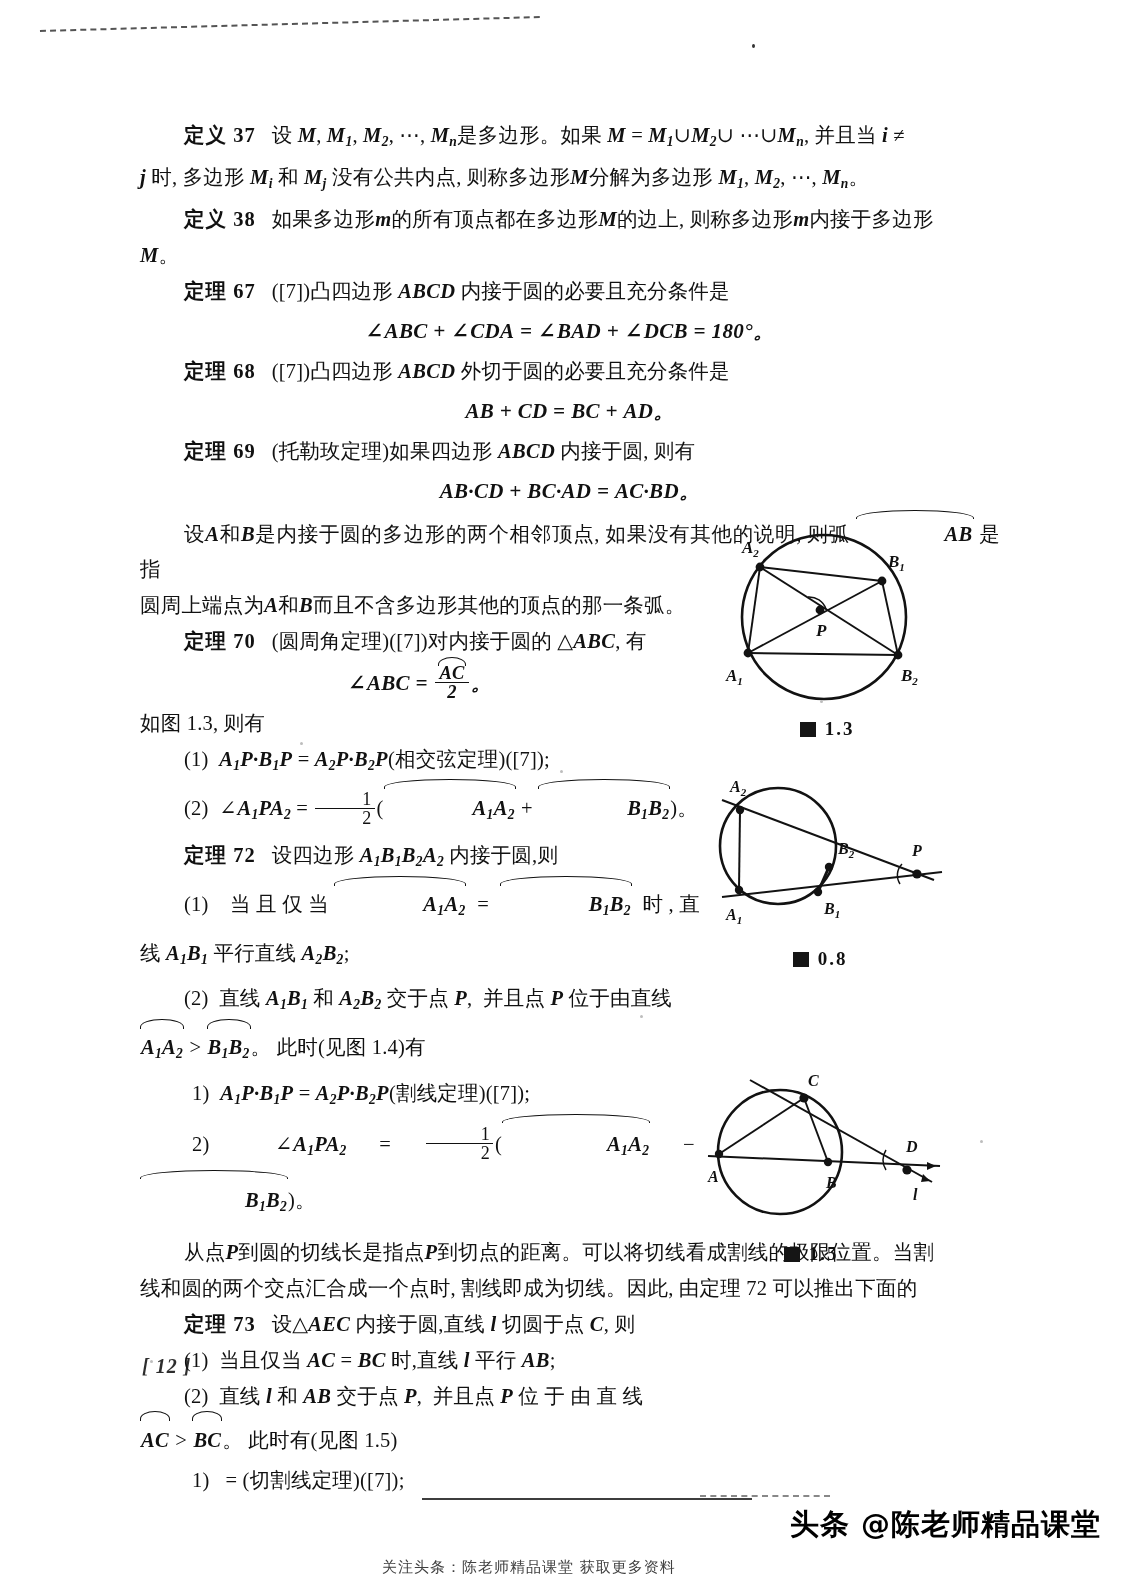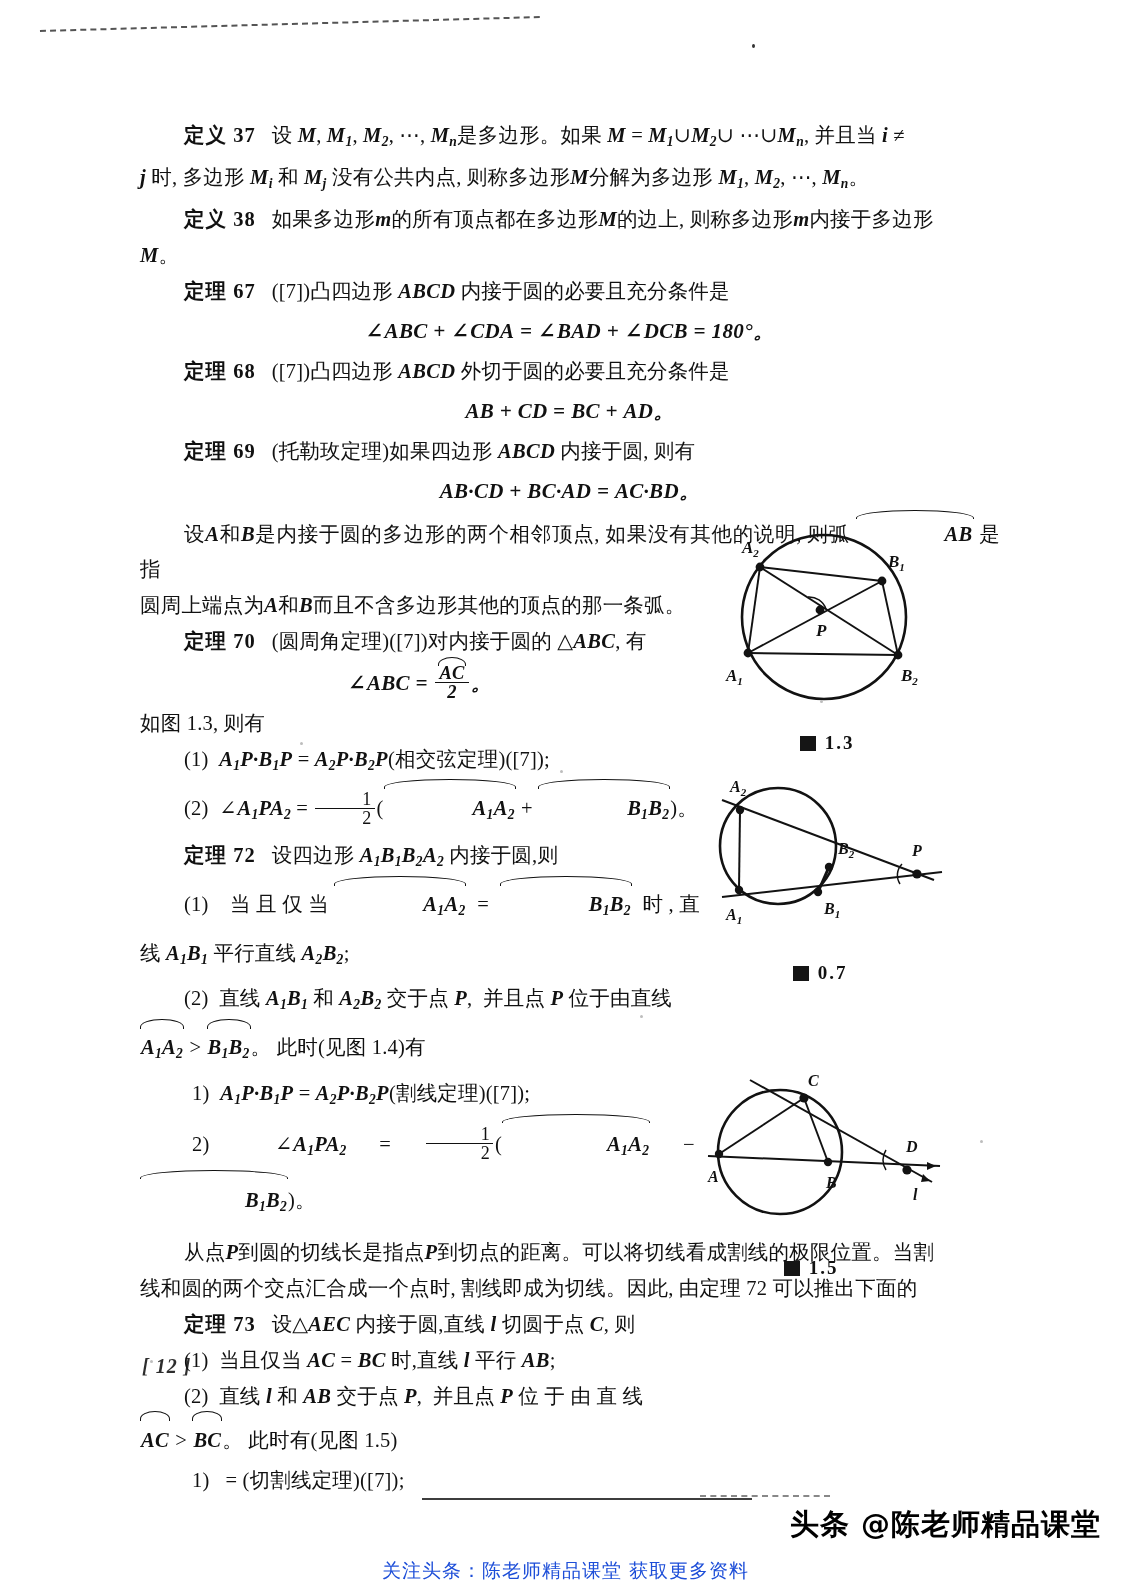--- a/index.html
+++ b/index.html
@@ -141,21 +141,21 @@
   .angle::before { content: "\2220"; margin-right: 1px; }
   .tri::before { content: "\25B3"; }
 
   
   .figbox { position: absolute; }
   .figcap {
     text-align: center;
     font-weight: bold;
     font-size: 19px;
     letter-spacing: 2px;
-    margin-top: 18px;
+    margin-top: 4px;
   }
   .figcap .sq {
     display: inline-block;
     width: 16px; height: 15px;
     background: #151515;
     vertical-align: -2px;
     margin-right: 9px;
   }
   svg text {
     font-family: "Liberation Serif", "DejaVu Serif", serif;
@@ -186,22 +186,22 @@
     font-weight: bold;
     color: #000000;
     letter-spacing: 1px;
     white-space: nowrap;
   }
   .wm-foot {
     position: absolute;
     left: 382px;
     top: 1558px;
     font-family: "DejaVu Sans", sans-serif;
-    font-size: 19px;
-    color: #1d4ed8;
+    font-size: 15px;
+    color: #404040;
     letter-spacing: 1px;
     white-space: nowrap;
   }
   
   .speck { position: absolute; background: #bdbdbd; border-radius: 50%; }
 </style>
 </head>
 <body>
 
 <div class="page">
@@ -363,21 +363,21 @@
       <circle cx="112" cy="132" r="4.2" fill="#121212"></circle>
       <circle cx="211" cy="114" r="4.6" fill="#121212"></circle>
 
       <text x="24" y="32" font-size="16">A<tspan font-size="11" dy="4">2</tspan></text>
       <text x="20" y="160" font-size="16">A<tspan font-size="11" dy="4">1</tspan></text>
       <text x="132" y="94" font-size="16">B<tspan font-size="11" dy="4">2</tspan></text>
       <text x="118" y="154" font-size="16">B<tspan font-size="11" dy="4">1</tspan></text>
       <text x="206" y="96" font-size="16">P</text>
     </svg>
     <div class="figcap" style="margin-left:-22px">
-      <span class="sq"></span><span>0.7</span>
+      <span class="sq"></span><span>0.8</span>
     </div>
   </div>
 
   <div class="figbox" style="left:700px; top:1060px; width:260px;">
     <svg width="260" height="175" viewBox="0 0 260 175">
       <circle cx="80" cy="92" r="62" fill="none" stroke="#121212" stroke-width="2.6"></circle>
 
       <line x1="8" y1="96" x2="240" y2="106" stroke="#121212" stroke-width="2"></line>
 
       <line x1="50" y1="20" x2="232" y2="122" stroke="#121212" stroke-width="2"></line>

